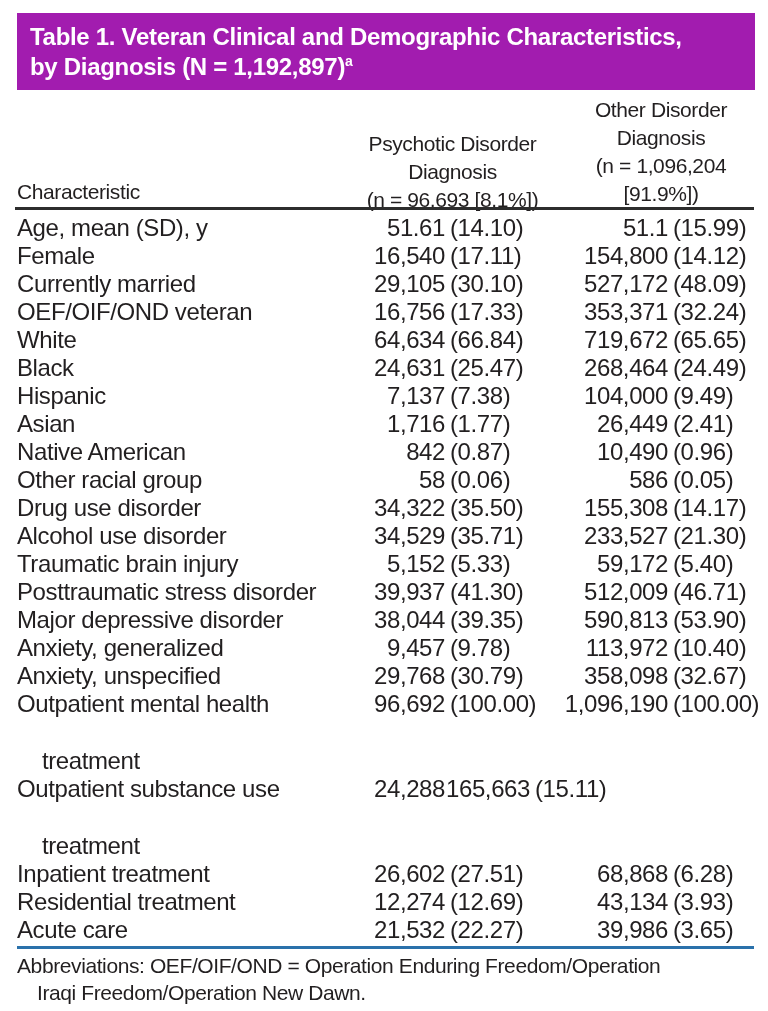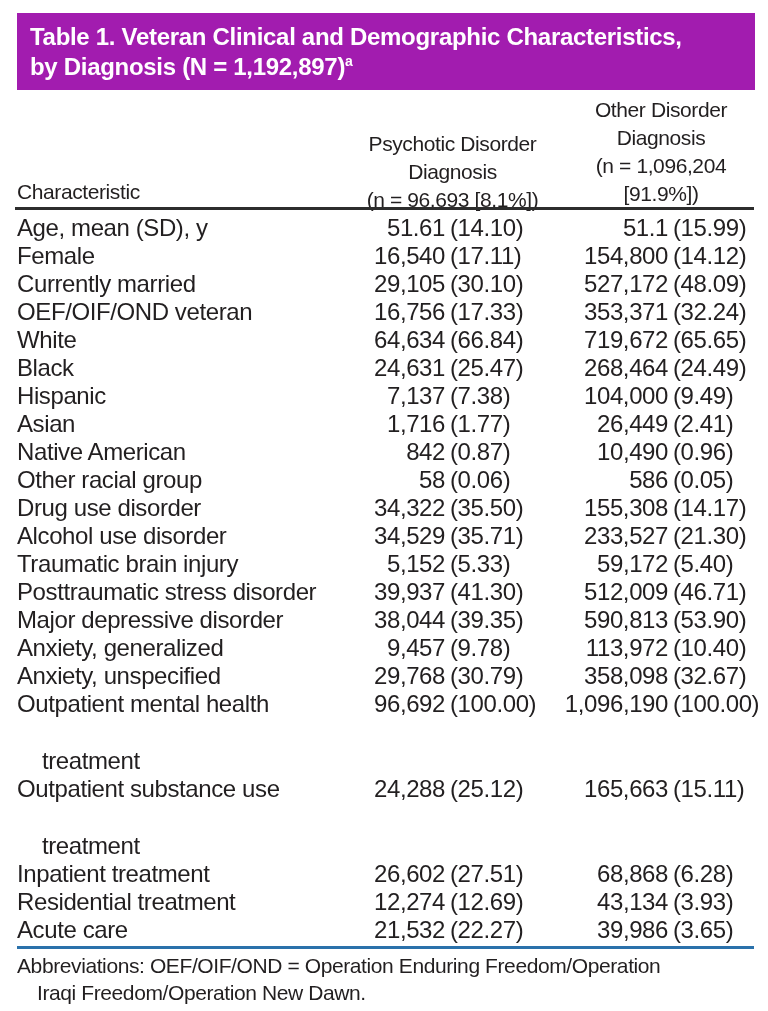--- a/index.html
+++ b/index.html
@@ -245,21 +245,20 @@
           <div class="c-p">(100.00)</div>
           <div class="c-n">1,096,190</div>
           <div class="c-p">(100.00)</div>
         </div>
         <div class="row">
           <div class="c-label">
             <div class="">Outpatient substance use</div>
             <div class="label-cont">treatment</div>
           </div>
           <div class="c-n">24,288</div>
-          <div class="c-p">(25.12)</div>
           <div class="c-n">165,663</div>
           <div class="c-p">(15.11)</div>
         </div>
         <div class="row">
           <div class="c-label">
             <div class="">Inpatient treatment</div>
           </div>
           <div class="c-n">26,602</div>
           <div class="c-p">(27.51)</div>
           <div class="c-n">68,868</div>

